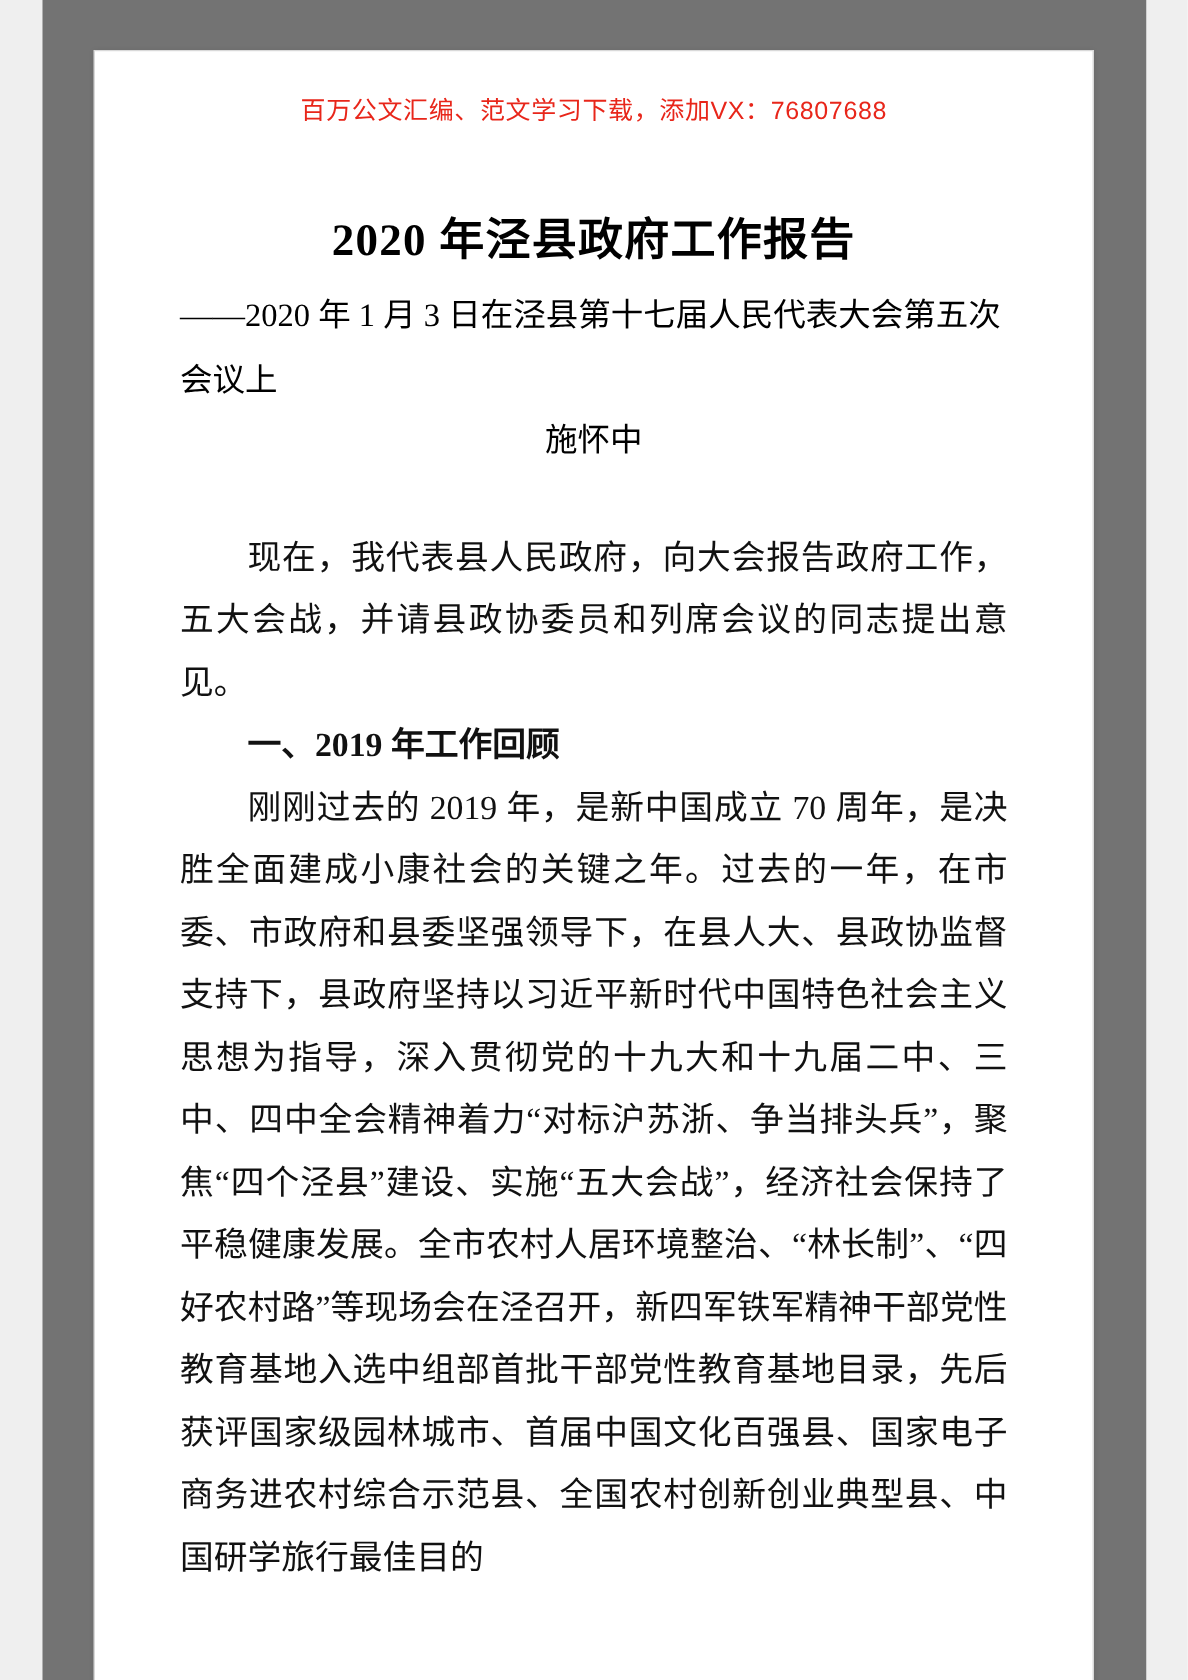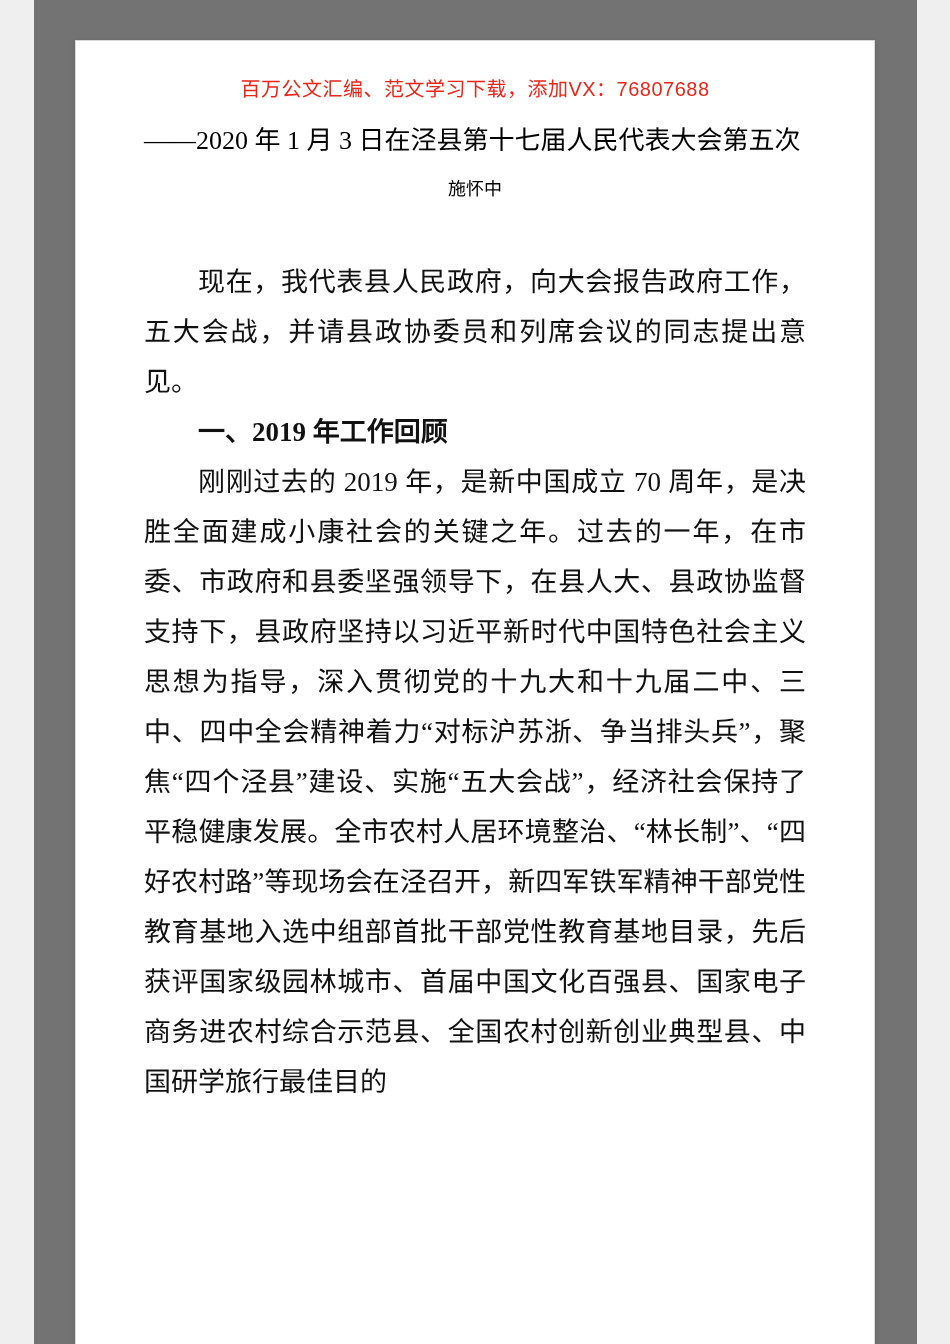--- a/index.html
+++ b/index.html
@@ -45,21 +45,21 @@
   }
   .doc-subtitle {
     font-size: 26px;
     line-height: 52px;
   }
   .doc-subtitle.first {
     margin-top: 12px;
   }
   .doc-author {
     text-align: center;
-    font-size: 18px;
+    font-size: 26px;
     line-height: 44px;
   }
   .doc-body {
     margin-top: 46px;
     font-size: 27px;
     line-height: 50px;
     text-align: justify;
     text-justify: inter-character;
     color: #111111;
   }
@@ -75,23 +75,25 @@
   }
 </style>
 </head>
 <body>
 
 <div class="canvas">
   <div class="page">
 
     <div class="promo">百万公文汇编、范文学习下载，添加VX：76807688</div>
 
+    <div class="doc-title">2020 年泾县政府工作报告</div>
 
     <div class="doc-subtitle first">——2020 年 1 月 3 日在泾县第十七届人民代表大会第五次</div>
 
+    <div class="doc-subtitle">会议上</div>
 
     <div class="doc-author">施怀中</div>
 
     <div class="doc-body">
 
       <p class="indent">现在，我代表县人民政府，向大会报告政府工作，五大会战，并请县政协委员和列席会议的同志提出意见。</p>
 
       <p class="indent heading">一、2019 年工作回顾</p>
 
       <p class="indent">刚刚过去的 2019 年，是新中国成立 70 周年，是决胜全面建成小康社会的关键之年。过去的一年，在市委、市政府和县委坚强领导下，在县人大、县政协监督支持下，县政府坚持以习近平新时代中国特色社会主义思想为指导，深入贯彻党的十九大和十九届二中、三中、四中全会精神着力“对标沪苏浙、争当排头兵”，聚焦“四个泾县”建设、实施“五大会战”，经济社会保持了平稳健康发展。全市农村人居环境整治、“林长制”、“四好农村路”等现场会在泾召开，新四军铁军精神干部党性教育基地入选中组部首批干部党性教育基地目录，先后获评国家级园林城市、首届中国文化百强县、国家电子商务进农村综合示范县、全国农村创新创业典型县、中国研学旅行最佳目的</p>

